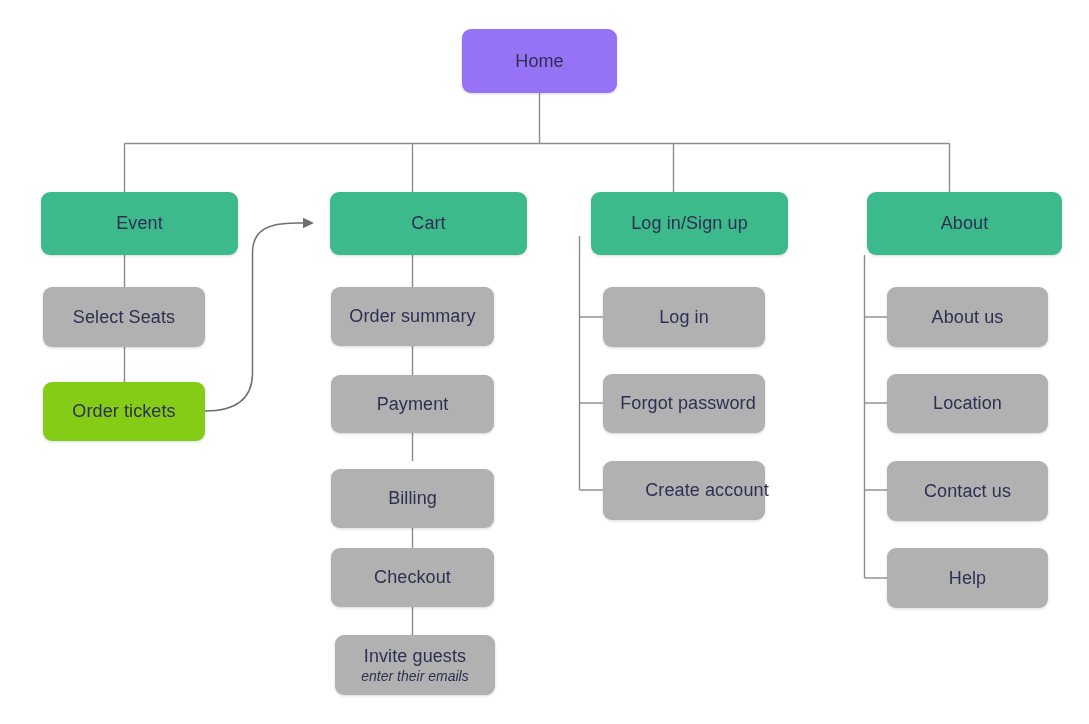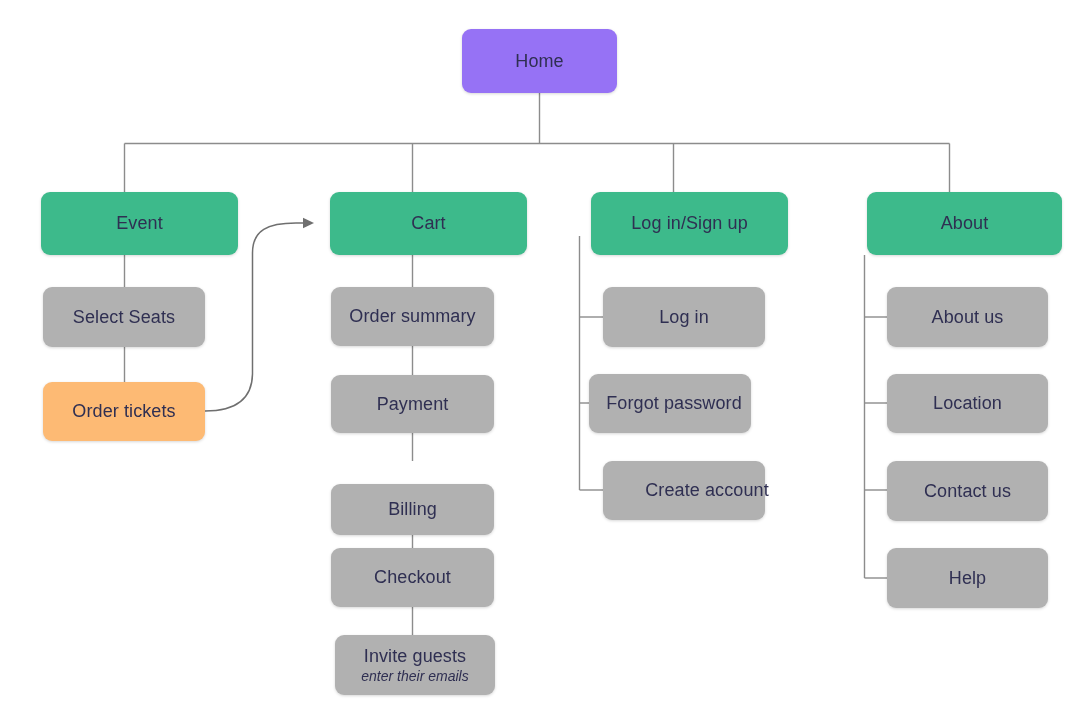--- a/index.html
+++ b/index.html
@@ -47,21 +47,21 @@
   }
   .node .subtitle {
     font-size: 14px;
     font-style: italic;
     margin-top: 1px;
     white-space: nowrap;
   }
   .lvl-root { background: #9672f5; }
   .lvl-section { background: #3dba8b; margin-left: 16px; }
   .lvl-leaf { background: #b1b1b1; }
-  .lvl-highlight { background: #fdba74; justify-content: center; }
+  .lvl-highlight { background: #84cc16; justify-content: center; }
 </style>
 </head>
 <body>
 
 <div id="canvas">
 
   <svg id="wires" viewBox="0 0 1089 724" width="1089" height="724">
     <g stroke="#8c8c8c" stroke-width="1.4" fill="none" stroke-linecap="butt">
 
       <path d="M539.5 93 L539.5 143.5"></path>
@@ -127,38 +127,38 @@
   </div>
 
   <div class="node lvl-leaf" style="left:331px; top:287px; width:163px; height:59px;">
     <span class="title">Order summary</span>
   </div>
 
   <div class="node lvl-leaf" style="left:331px; top:375px; width:163px; height:58px;">
     <span class="title">Payment</span>
   </div>
 
-  <div class="node lvl-leaf" style="left:331px; top:484px; width:163px; height:51px;">
+  <div class="node lvl-leaf" style="left:331px; top:469px; width:163px; height:59px;">
     <span class="title">Billing</span>
   </div>
 
   <div class="node lvl-leaf" style="left:331px; top:548px; width:163px; height:59px;">
     <span class="title">Checkout</span>
   </div>
 
   <div class="node lvl-leaf" style="left:335px; top:635px; width:160px; height:60px;">
     <span class="title">Invite guests</span>
     <span class="subtitle">enter their emails</span>
   </div>
 
   <div class="node lvl-leaf" style="left:603px; top:287px; width:162px; height:60px;align-items:center;">
     <span class="title">Log in</span>
   </div>
 
-  <div class="node lvl-leaf" style="left:589px; top:374px; width:162px; height:59px;padding-left:8px;">
+  <div class="node lvl-leaf" style="left:603px; top:374px; width:162px; height:59px;padding-left:8px;">
     <span class="title">Forgot password</span>
   </div>
 
   <div class="node lvl-leaf" style="left:603px; top:461px; width:162px; height:59px;padding-left:46px;">
     <span class="title">Create account</span>
   </div>
 
   <div class="node lvl-leaf" style="left:887px; top:287px; width:161px; height:60px;">
     <span class="title">About us</span>
   </div>

